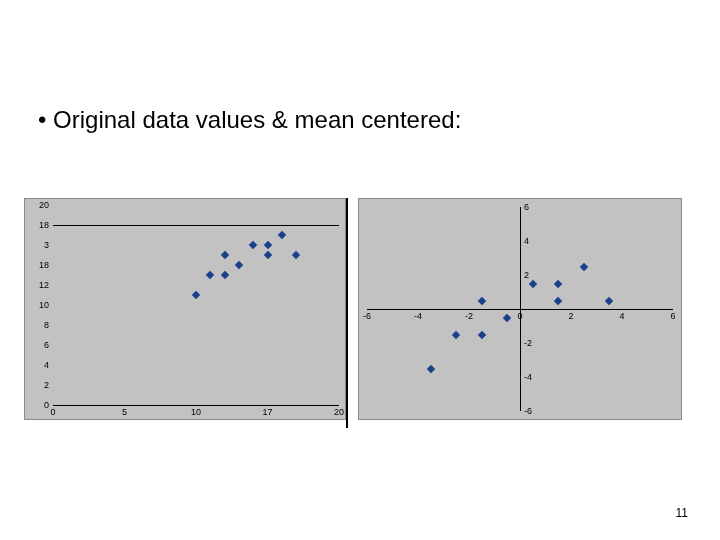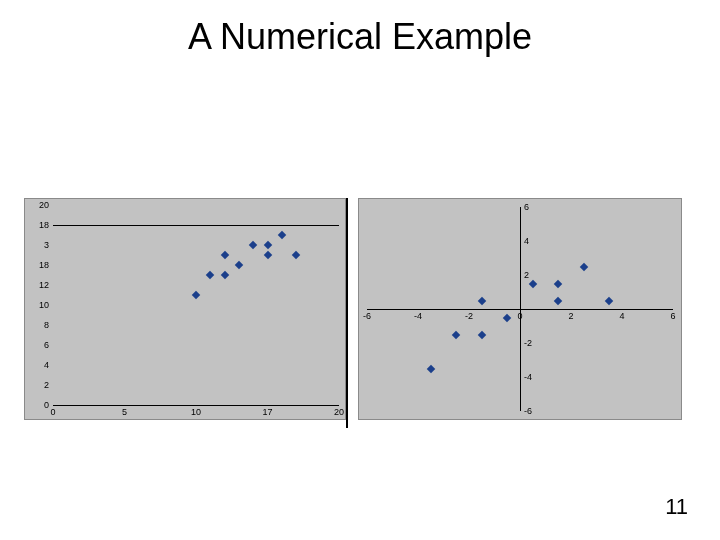--- a/index.html
+++ b/index.html
@@ -115,30 +115,30 @@
   .tick-label-y {
     position: absolute;
     font-size: 9px;
     color: #000;
     transform: translate(4px, -50%);
   }
   .page-num {
     position: absolute;
     right: 32px;
     bottom: 20px;
-    font-size: 22px;
+    font-size: 12px;
   }
 </style>
 </head>
 <body>
 
 <div class="slide">
 
-  <div class="title">A Numerical Example</div>
-
+
+  <div class="bullet">Original data values &amp; mean centered:</div>
 
   <div class="charts">
 
     <div class="chart-box chart-left" id="chart-left">
         <div class="ylabel" style="top: 206px;">0</div>
         <div class="ylabel" style="top: 186px;">2</div>
         <div class="ylabel" style="top: 166px;">4</div>
         <div class="ylabel" style="top: 146px;">6</div>
         <div class="ylabel" style="top: 126px;">8</div>
         <div class="ylabel" style="top: 106px;">10</div>

